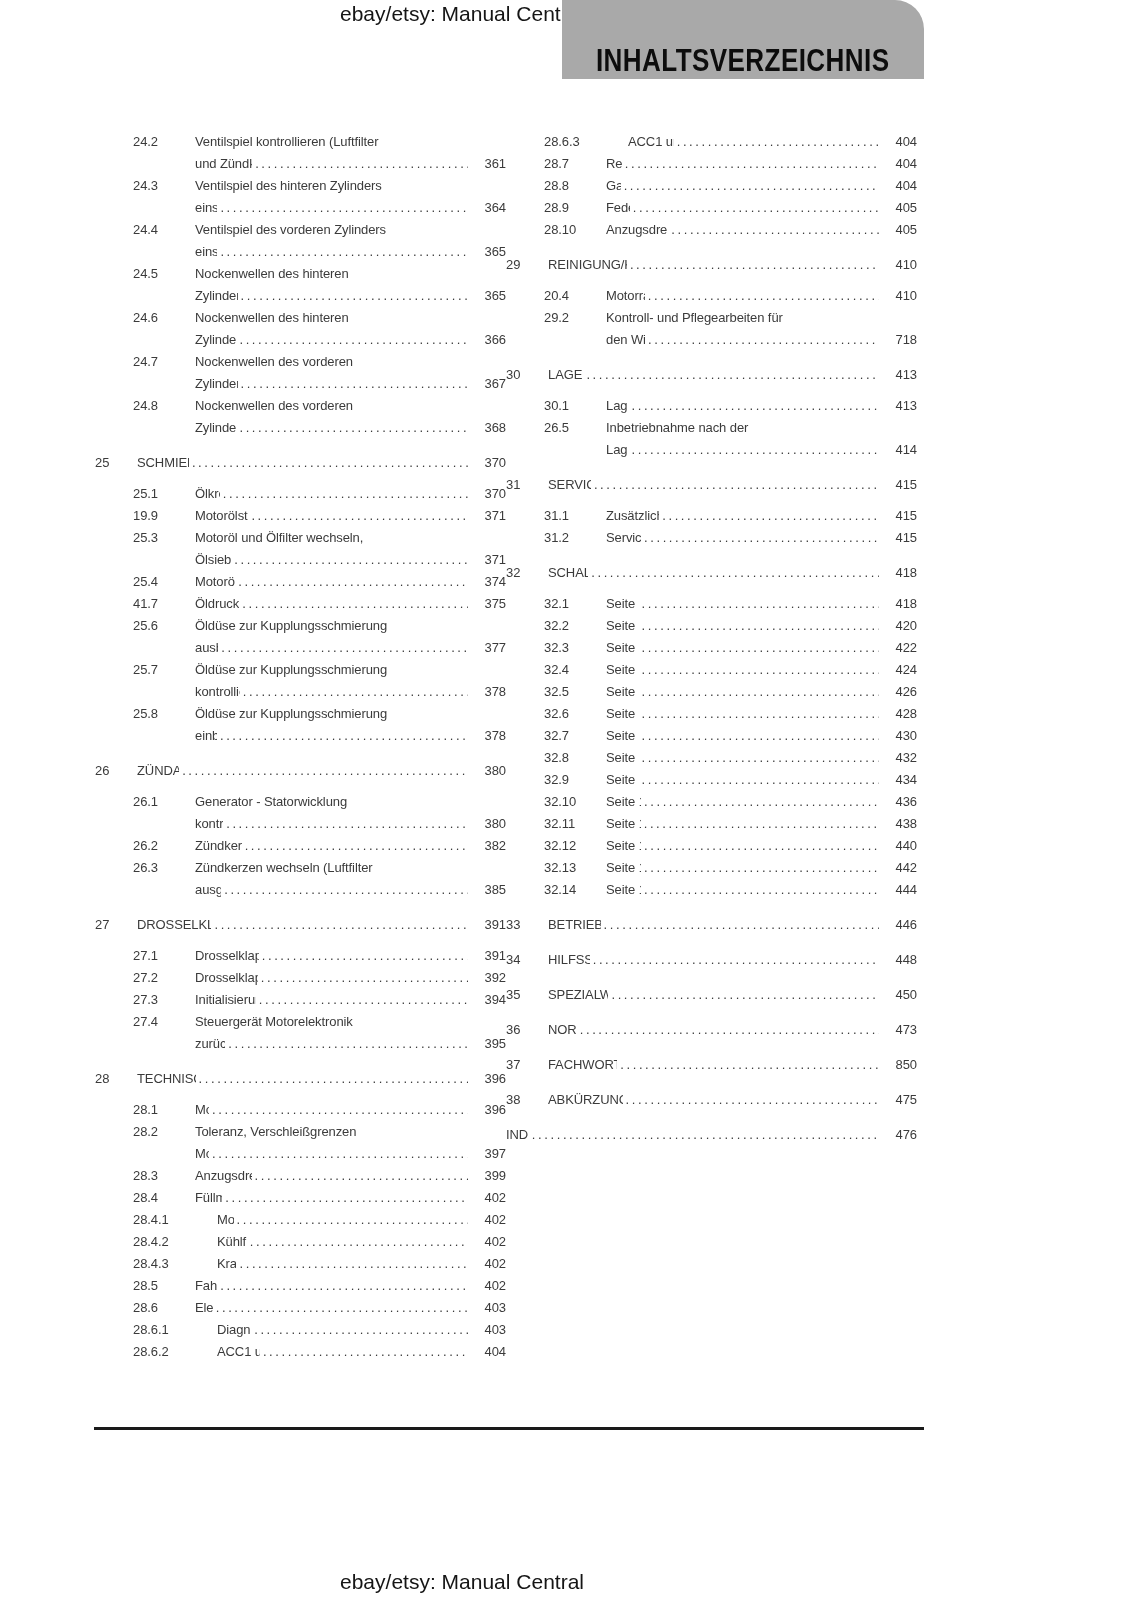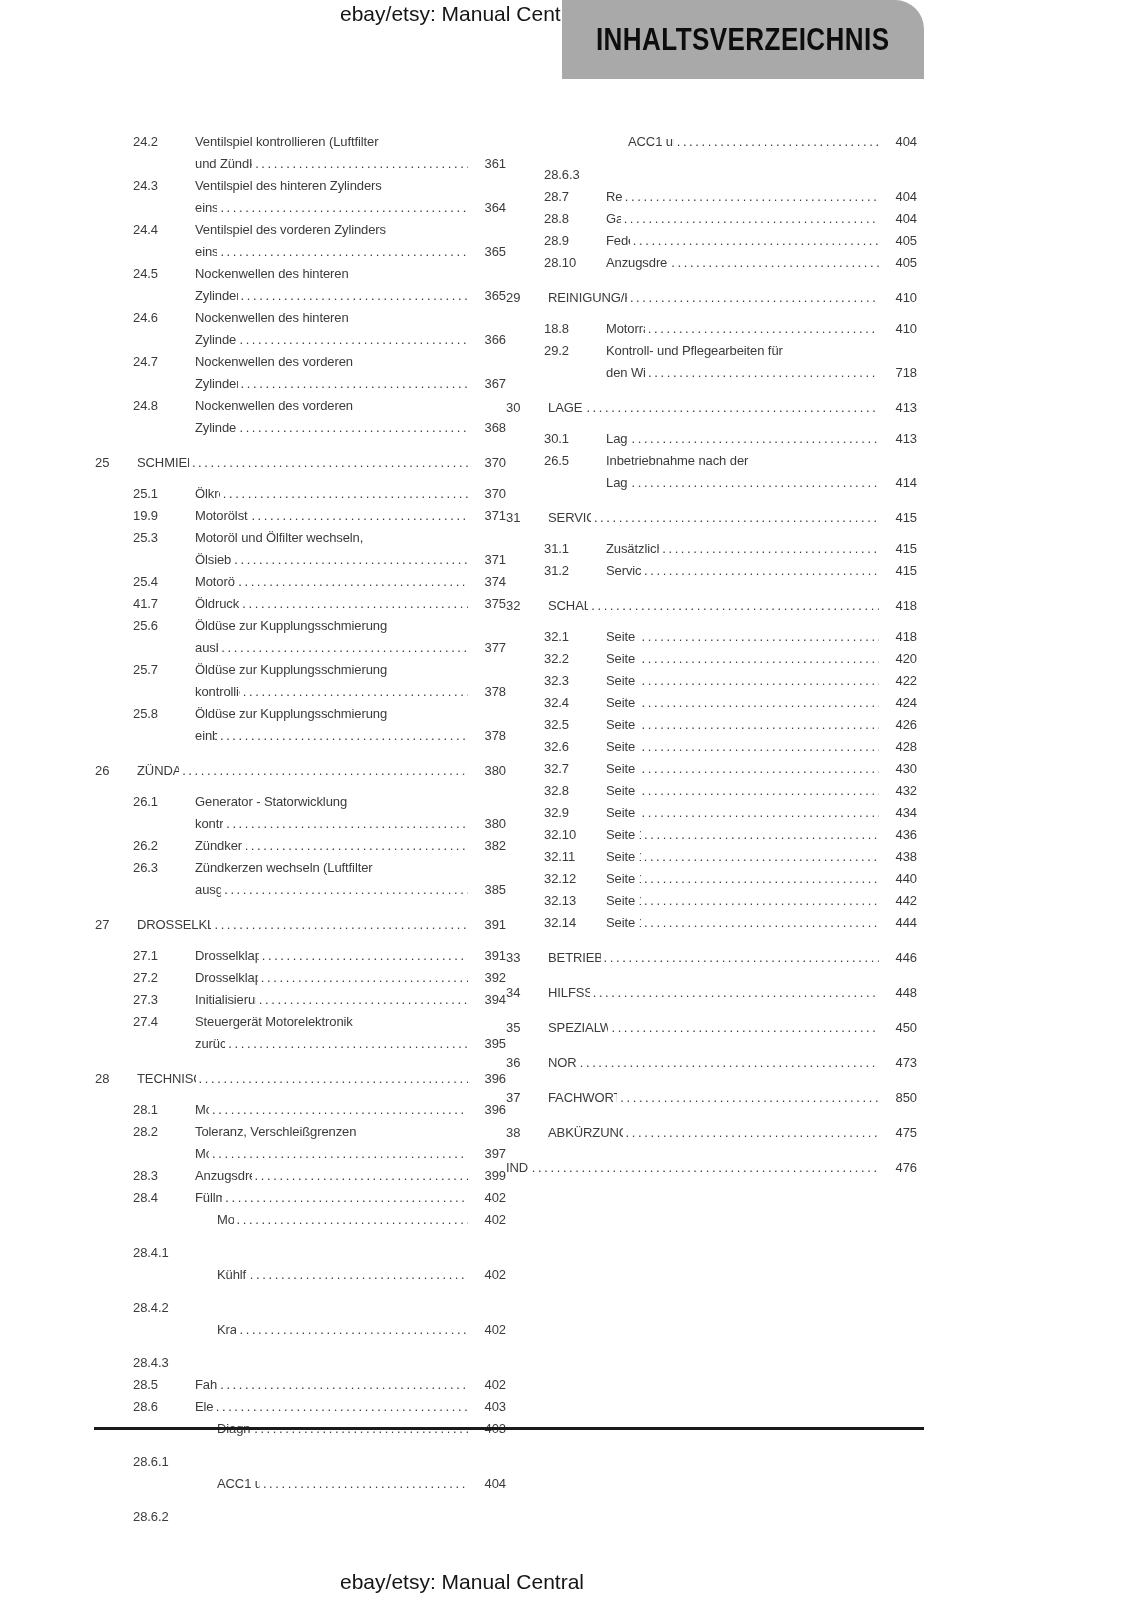--- a/index.html
+++ b/index.html
@@ -20,21 +20,21 @@
     font-size: 21px;
     color: #151515;
   }
   .title-box {
     position: absolute;
     top: 0; right: 0;
     width: 362px;
     height: 79px;
     background: var(--title-box-bg, #a9a9a9);
     display: flex;
-    align-items: center;
+    align-items: flex-end;
     justify-content: center;
   }
   .title-text {
     font-weight: bold;
     font-size: 31px;
     letter-spacing: 0.5px;
     color: #0d0d0d;
     transform: scaleX(0.84);
     white-space: nowrap;
   }
@@ -50,21 +50,21 @@
     letter-spacing: -0.1px;
   }
   .col { width: 411px; flex: 0 0 411px; }
   .entry { display: flex; }
   .entry .num { flex: 0 0 auto; }
   .level1 { margin: 13px 0 9px 0; }
   .level1 .num { width: 42px; }
   .level2 { padding-left: 38px; }
   .level2 .num { width: 62px; }
   .level3 { padding-left: 38px; }
-  .level3 .num { width: 84px; margin-top: 33px; }
+  .level3 .num { width: 84px; }
   .body { flex: 1; min-width: 0; }
   .tline { white-space: nowrap; overflow: hidden; }
   .lastline { display: flex; align-items: baseline; }
   .ttext { white-space: nowrap; flex: 0 1 auto; overflow: hidden; }
   .leader {
     flex: 1 1 auto;
     min-width: 10px;
     overflow: hidden;
     white-space: nowrap;
     margin: 0 1px 0 3px;
@@ -552,21 +552,21 @@
           <span class="num">29</span>
           <div class="body">
             <div class="lastline">
               <span class="ttext">REINIGUNG/KONSERVIERUNG</span>
               <span class="leader"></span>
               <span class="pagenum">410</span>
             </div>
           </div>
         </div>
         <div class="entry level2">
-          <span class="num">18.8</span>
+          <span class="num">20.4</span>
           <div class="body">
             <div class="lastline">
               <span class="ttext">Motorrad reinigen</span>
               <span class="leader"></span>
               <span class="pagenum">410</span>
             </div>
           </div>
         </div>
         <div class="entry level2">
           <span class="num">29.2</span>

